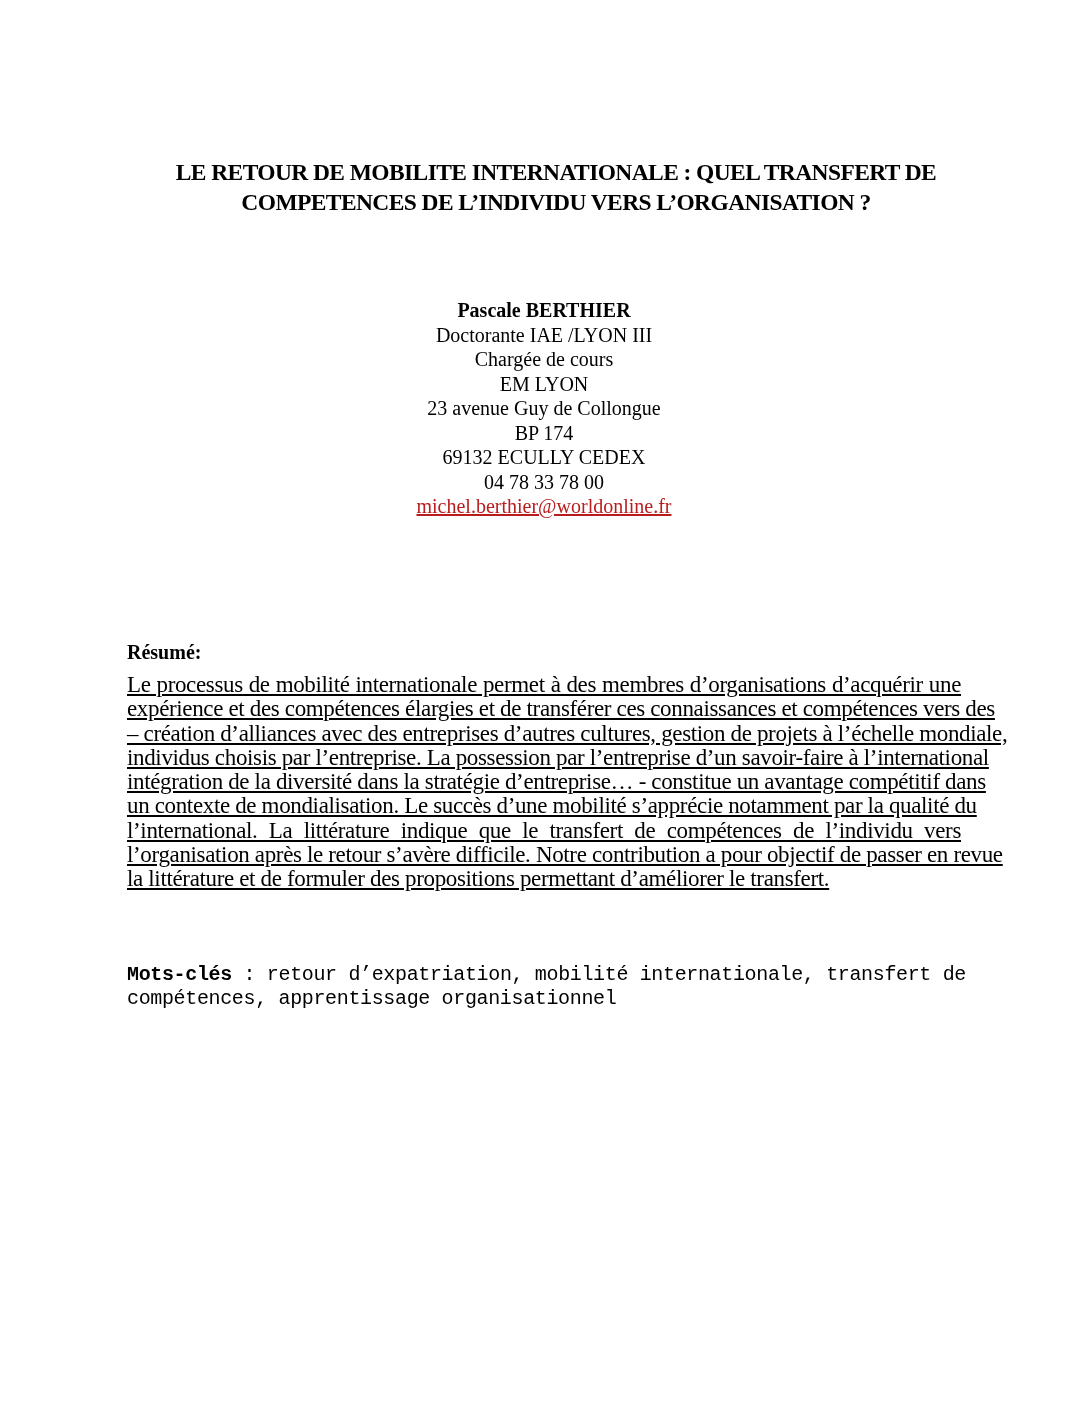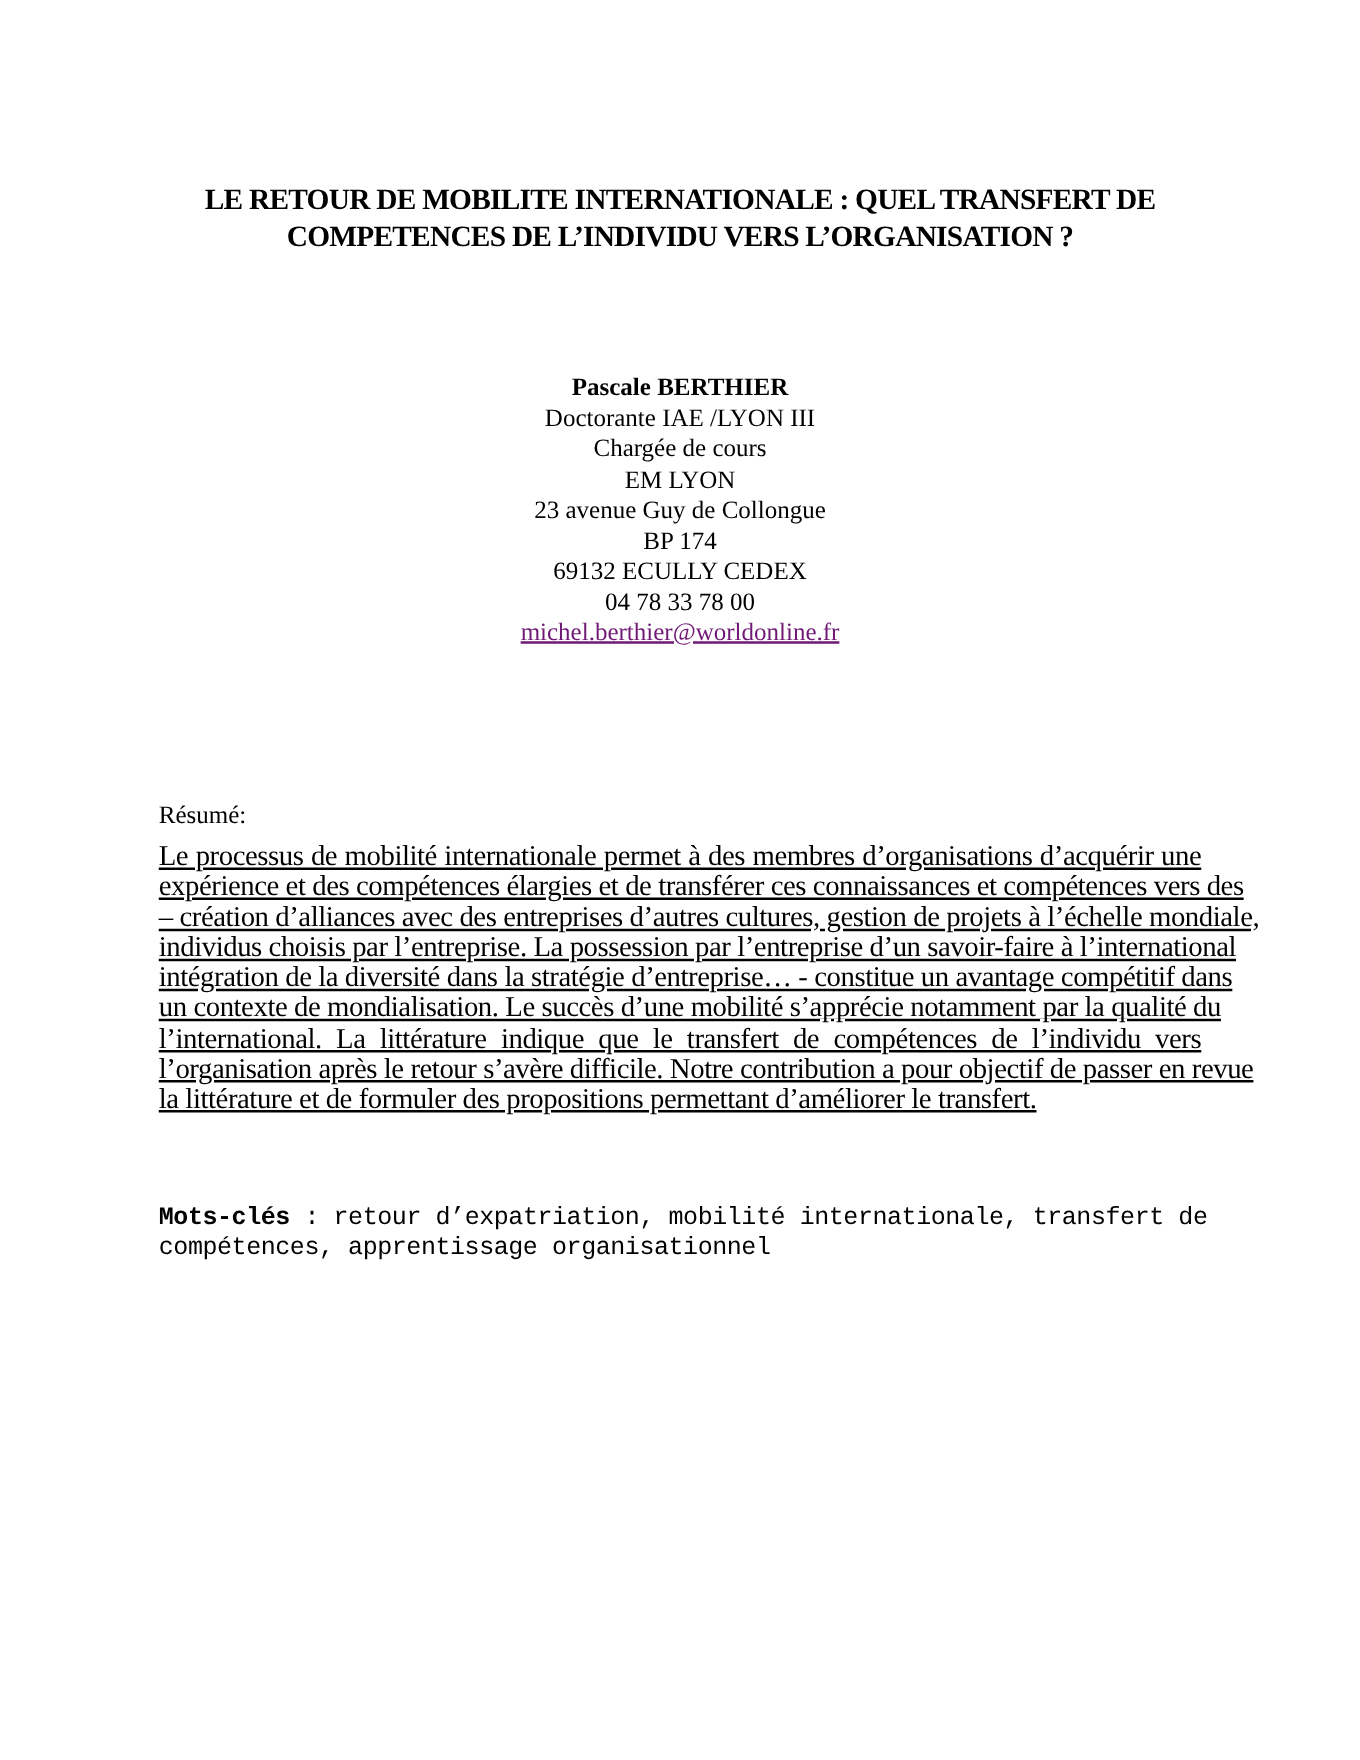--- a/index.html
+++ b/index.html
@@ -18,45 +18,45 @@
     .title {
       position: absolute;
       left: 120px;
       top: 145px;
       width: 848px;
       text-align: center;
       font-weight: bold;
       font-size: 23.5px;
       line-height: 30px;
       letter-spacing: -0.6px;
-      margin: 0;
+      margin: 12px;
     }
     .title span { display: block; white-space: nowrap; }
     .author-block {
       position: absolute;
       left: 344px;
       top: 298px;
       width: 400px;
       text-align: center;
       font-size: 20px;
       line-height: 24.5px;
     }
     .author-block div { white-space: nowrap; }
     .author-name { font-weight: bold; }
     .email {
-      color: #701a75;
+      color: #b91c1c;
       text-decoration: underline;
       cursor: pointer;
       text-align: right;
     }
     .resume-heading {
       position: absolute;
       left: 127px;
       top: 640px;
-      font-weight: normal;
+      font-weight: bold;
       font-size: 20px;
       line-height: 24px;
       margin: 0;
     }
     .resume-body {
       position: absolute;
       left: 127px;
       top: 673px;
       width: 834px;
       font-size: 23px;

